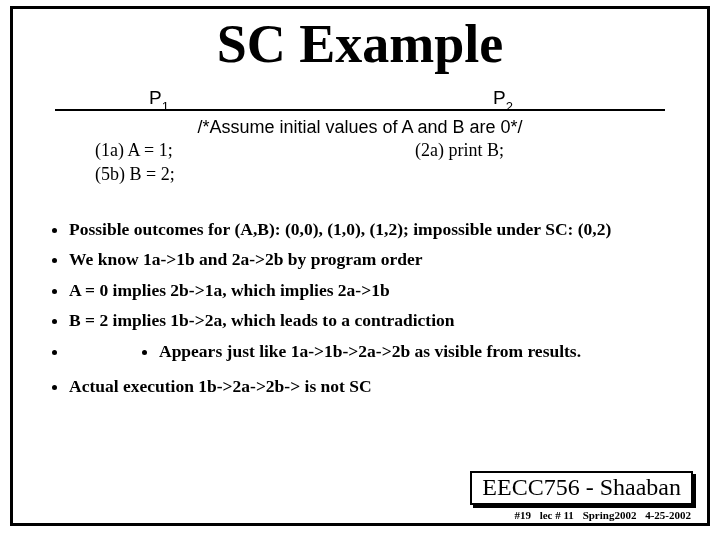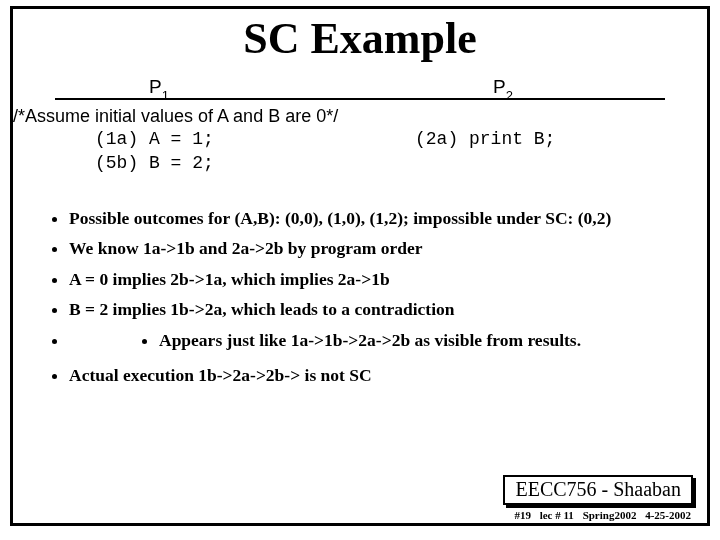--- a/index.html
+++ b/index.html
@@ -16,21 +16,21 @@
     position: absolute;
     left: 10px;
     top: 6px;
     width: 700px;
     height: 520px;
     border: 3px solid #000;
     background: #fff;
   }
   .title {
     text-align: center;
-    font-size: 44px;
+    font-size: 54px;
     font-weight: bold;
     margin-top: 4px;
     margin-bottom: 8px;
   }
   .proc-row {
     position: relative;
     height: 26px;
     margin: 0 60px;
   }
   .proc-row .p1, .proc-row .p2 {
@@ -46,28 +46,29 @@
     vertical-align: sub;
     position: relative;
     top: 2px;
   }
   .hr {
     margin: 0 42px 6px 42px;
     border-top: 2px solid #000;
     height: 0;
   }
   .assume {
+    text-align: center;
     font-family: Arial, Helvetica, sans-serif;
     font-size: 18px;
     margin: 4px 0 2px 0;
   }
   .codeblock {
     position: relative;
     height: 56px;
-    font-family: Liberation Mono, monospace;
+    font-family: Liberation Serif, serif;
     font-size: 18px;
     margin-left: 82px;
   }
   .codeblock .cl { position: absolute; left: 0; }
   .codeblock .cr { position: absolute; left: 320px; text-align: center; }
   .codeblock .r1 { top: 0; }
   .codeblock .r2 { top: 24px; }
   ul.bullets {
     list-style: disc;
     margin: 22px 0 0 0;
@@ -86,21 +87,21 @@
   }
   ul.bullets ul li { margin-bottom: 13px; }
   .footer-box {
     position: absolute;
     right: 14px;
     bottom: 18px;
     border: 2px solid #000;
     background: #fff;
     padding: 1px 10px 2px 10px;
     font-family: "Times New Roman", Times, serif;
-    font-size: 20px;
+    font-size: 24px;
     box-shadow: 3px 3px 0 #000;
     margin-top: 40px;
   }
   .footer-sub {
     position: absolute;
     right: 16px;
     bottom: 2px;
     font-family: "Times New Roman", Times, serif;
     font-size: 11px;
     font-weight: bold;

